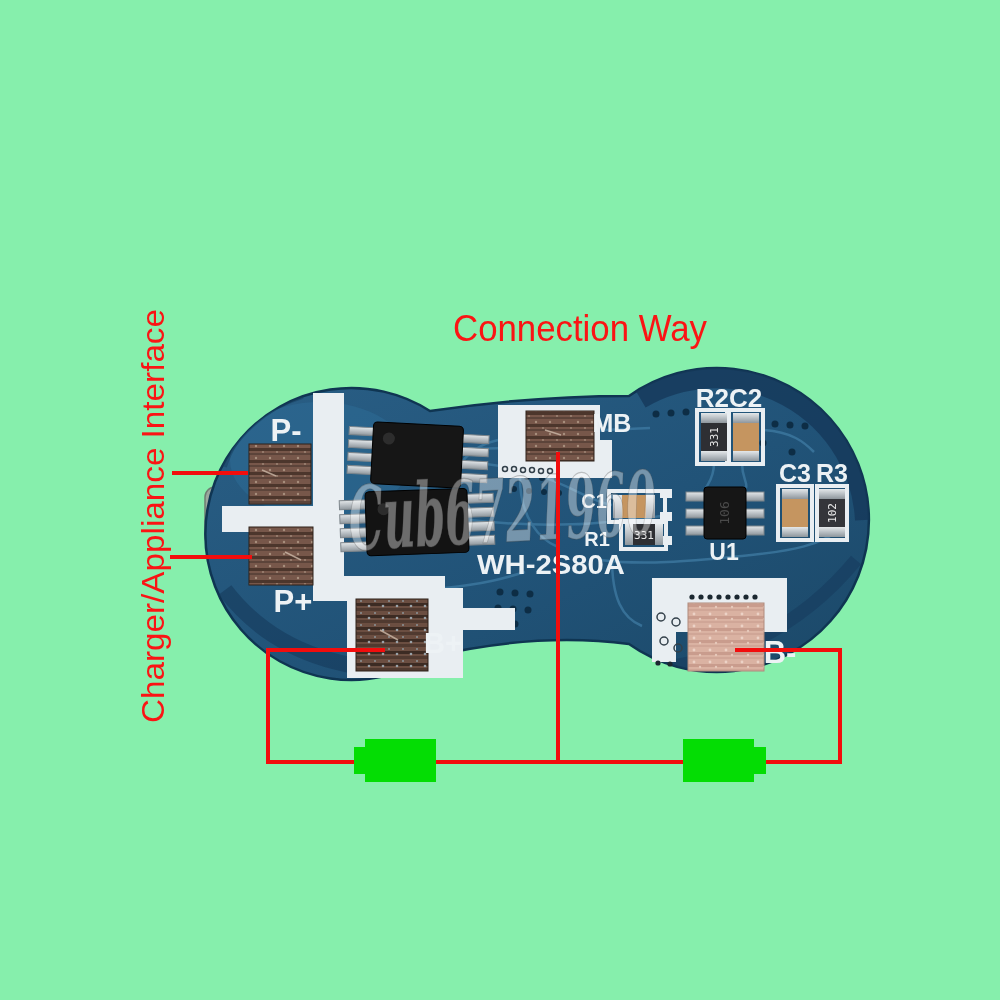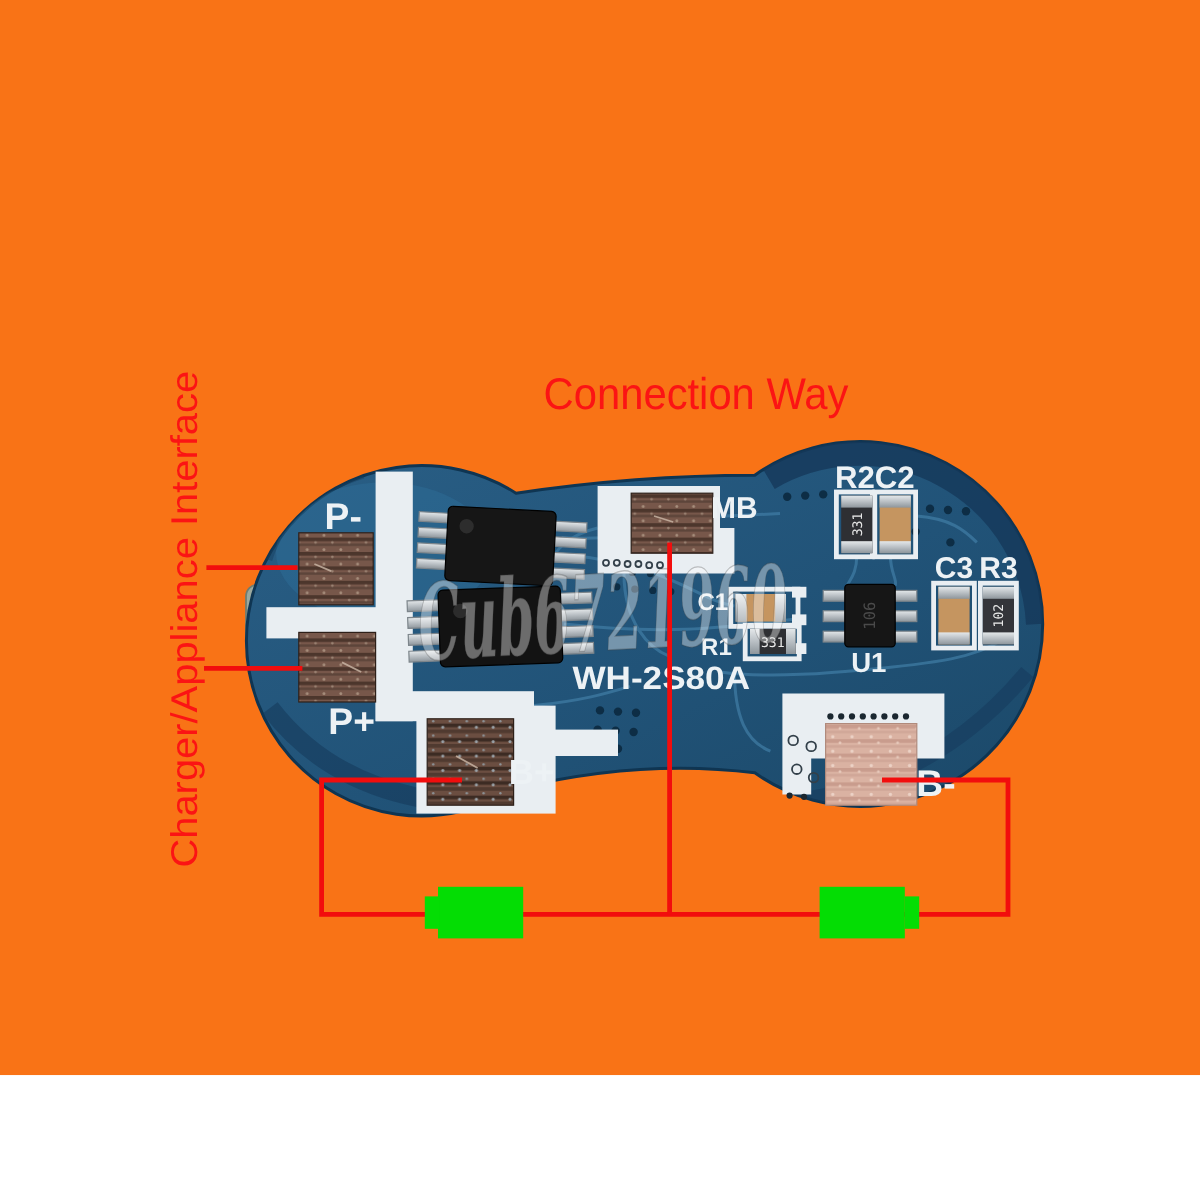--- a/index.html
+++ b/index.html
@@ -1,16 +1,16 @@
 <!DOCTYPE html>
 <html><head>
 <meta charset="utf-8">
 <style>
   html,body{margin:0;padding:0;background:#ffffff;}
-  .stage{width:1000px;height:896px;position:relative;background:#f97316;overflow:hidden;}
+  .stage{width:1000px;height:1000px;position:relative;background:#86efac;overflow:hidden;}
   svg{display:block;}
   text{font-family:"Liberation Sans", sans-serif;}
   .silk{fill:#edf2f5;font-weight:bold;}
   .mark{font-family:"DejaVu Sans Mono", monospace;}
   .ann{font-family:"Liberation Sans", sans-serif;}
   .wm{font-family:"DejaVu Serif", serif;font-style:italic;font-weight:bold;}
 </style>
 </head>
 <body>
 

